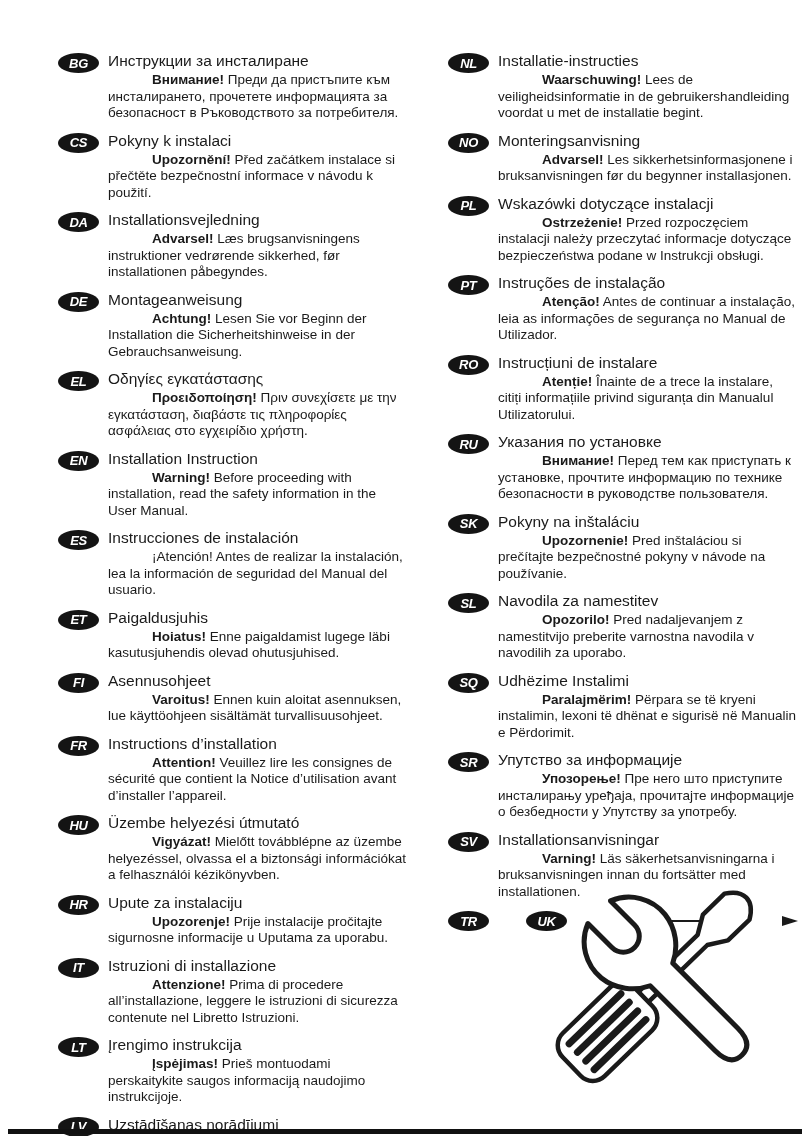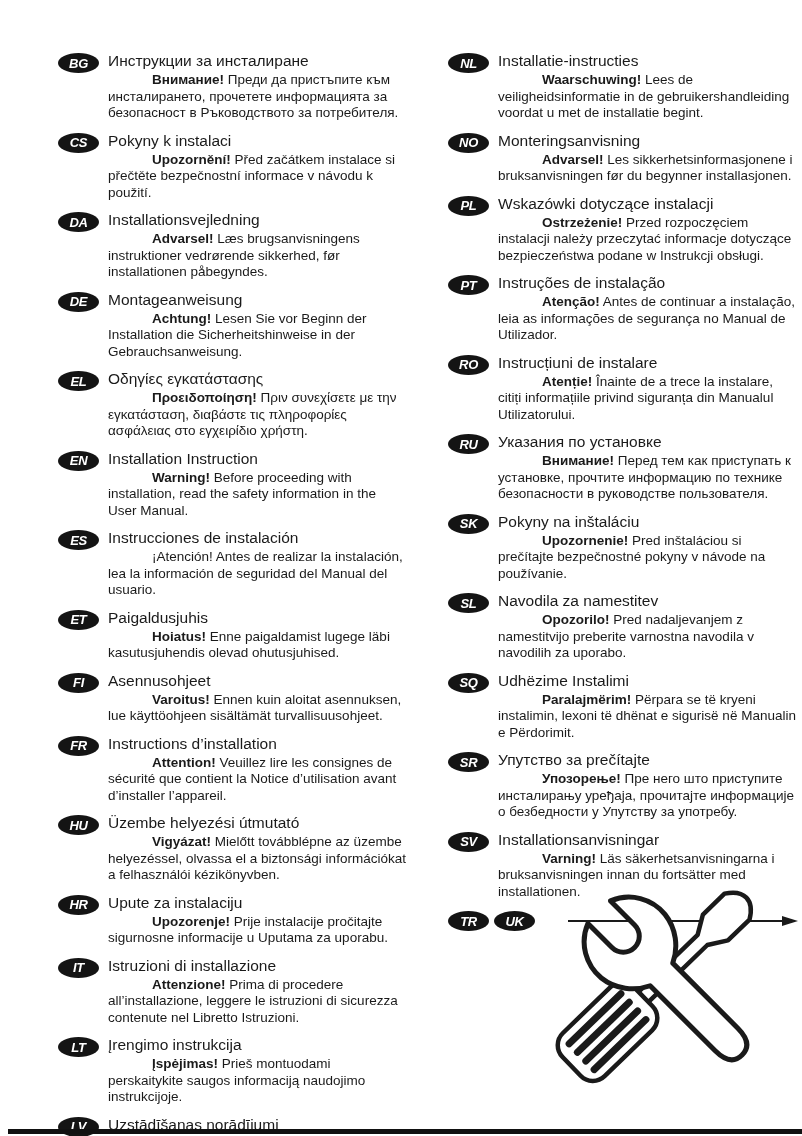--- a/index.html
+++ b/index.html
@@ -19,21 +19,21 @@
     background:#141414;color:#ffffff;
     font-weight:bold;font-style:italic;font-size:13px;letter-spacing:-0.3px;
     display:flex;align-items:center;justify-content:center;
     margin-right:9px;margin-top:1px;
   }
   .sec-text{flex:1;min-width:0;}
   .sec-title{font-size:15.5px;line-height:18px;margin:0 0 2px 0;font-weight:400;}
   .sec-body{font-size:13.5px;line-height:16.5px;margin:0;}
   .warn{font-weight:bold;margin-left:44px;}
   
-  .code-arrow-row{display:flex;align-items:center;margin-top:10px;height:22px;}
+  .code-arrow-row{display:flex;align-items:center;margin-top:10px;height:22px;gap:32px;}
   .code-arrow-row .badge{margin-right:5px;margin-top:0;}
   .arrow-line{height:2.5px;background:#1a1a1a;width:236px;margin-left:28px;}
   .arrow-head{
     width:0;height:0;border-left:16px solid #1a1a1a;
     border-top:5.5px solid transparent;border-bottom:5.5px solid transparent;
   }
   
   .tools-wrap{position:absolute;left:543px;top:860px;width:240px;height:240px;}
   
   .bottom-rule{position:absolute;left:8px;right:0;bottom:2px;height:5px;background:#111111;}
@@ -233,21 +233,21 @@
     <span class="badge">SQ</span>
     <div class="sec-text">
       <p class="sec-title">Udhëzime Instalimi</p>
       <p class="sec-body"><span class="warn">Paralajmërim!</span><span> Përpara se të kryeni instalimin, lexoni të dhënat e sigurisë në Manualin e Përdorimit.</span></p>
     </div>
   </div>
 
   <div class="section">
     <span class="badge">SR</span>
     <div class="sec-text">
-      <p class="sec-title">Упутство за prečítajte</p>
+      <p class="sec-title">Упутство за информације</p>
       <p class="sec-body"><span class="warn">Упозорење!</span><span> Пре него што приступите инсталирању уређаја, прочитајте информације о безбедности у Упутству за употребу.</span></p>
     </div>
   </div>
 
   <div class="section">
     <span class="badge">SV</span>
     <div class="sec-text">
       <p class="sec-title">Installationsanvisningar</p>
       <p class="sec-body"><span class="warn">Varning!</span><span> Läs säkerhetsanvisningarna i bruksanvisningen innan du fortsätter med installationen.</span></p>
     </div>

